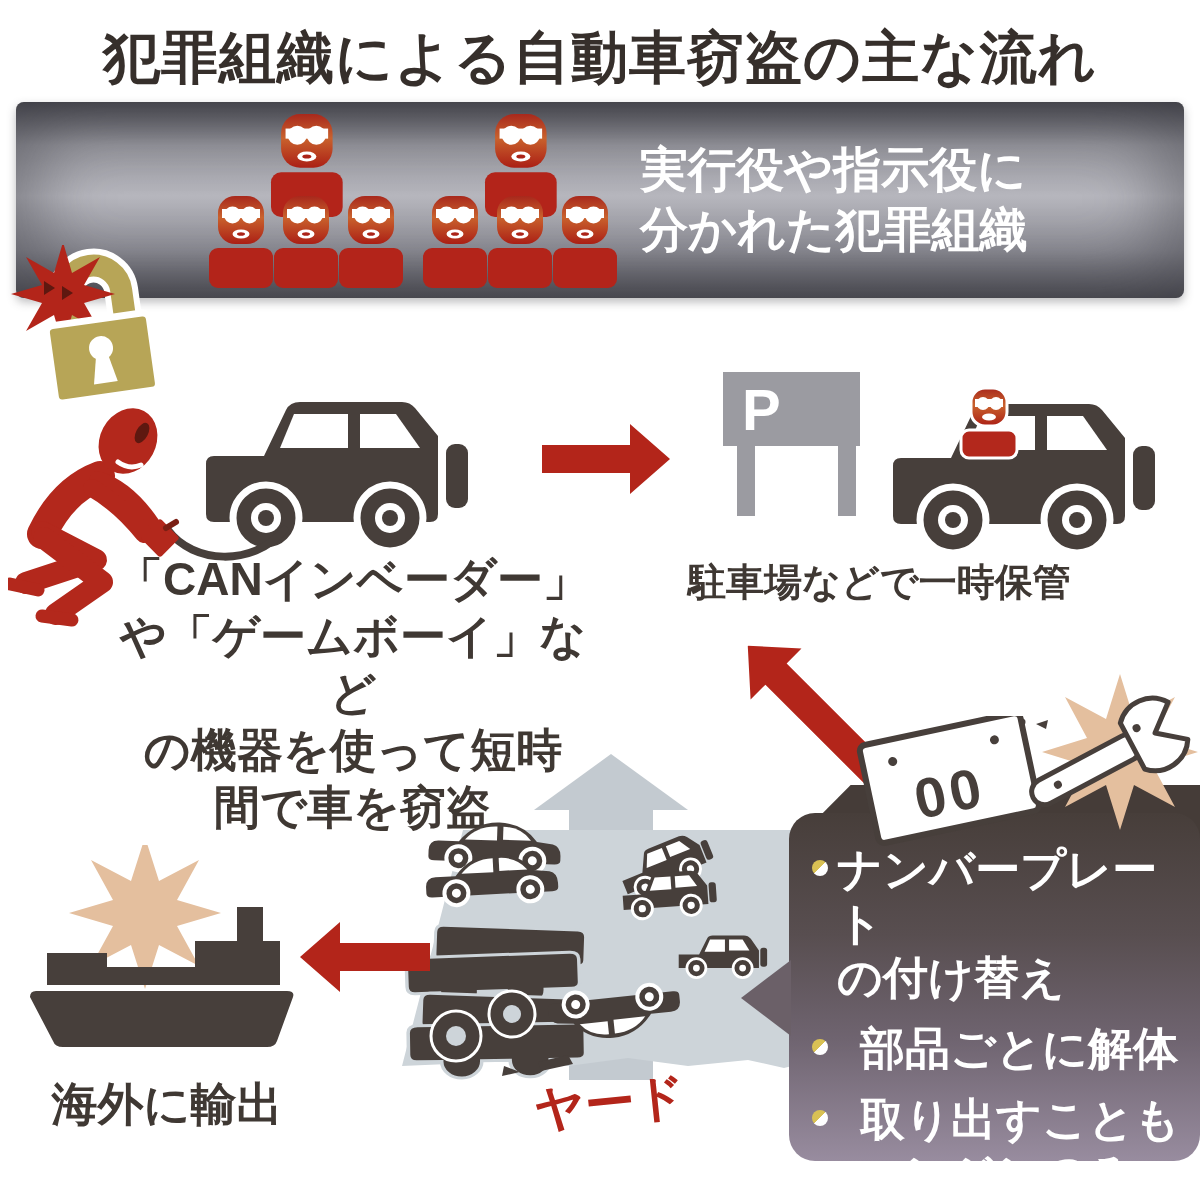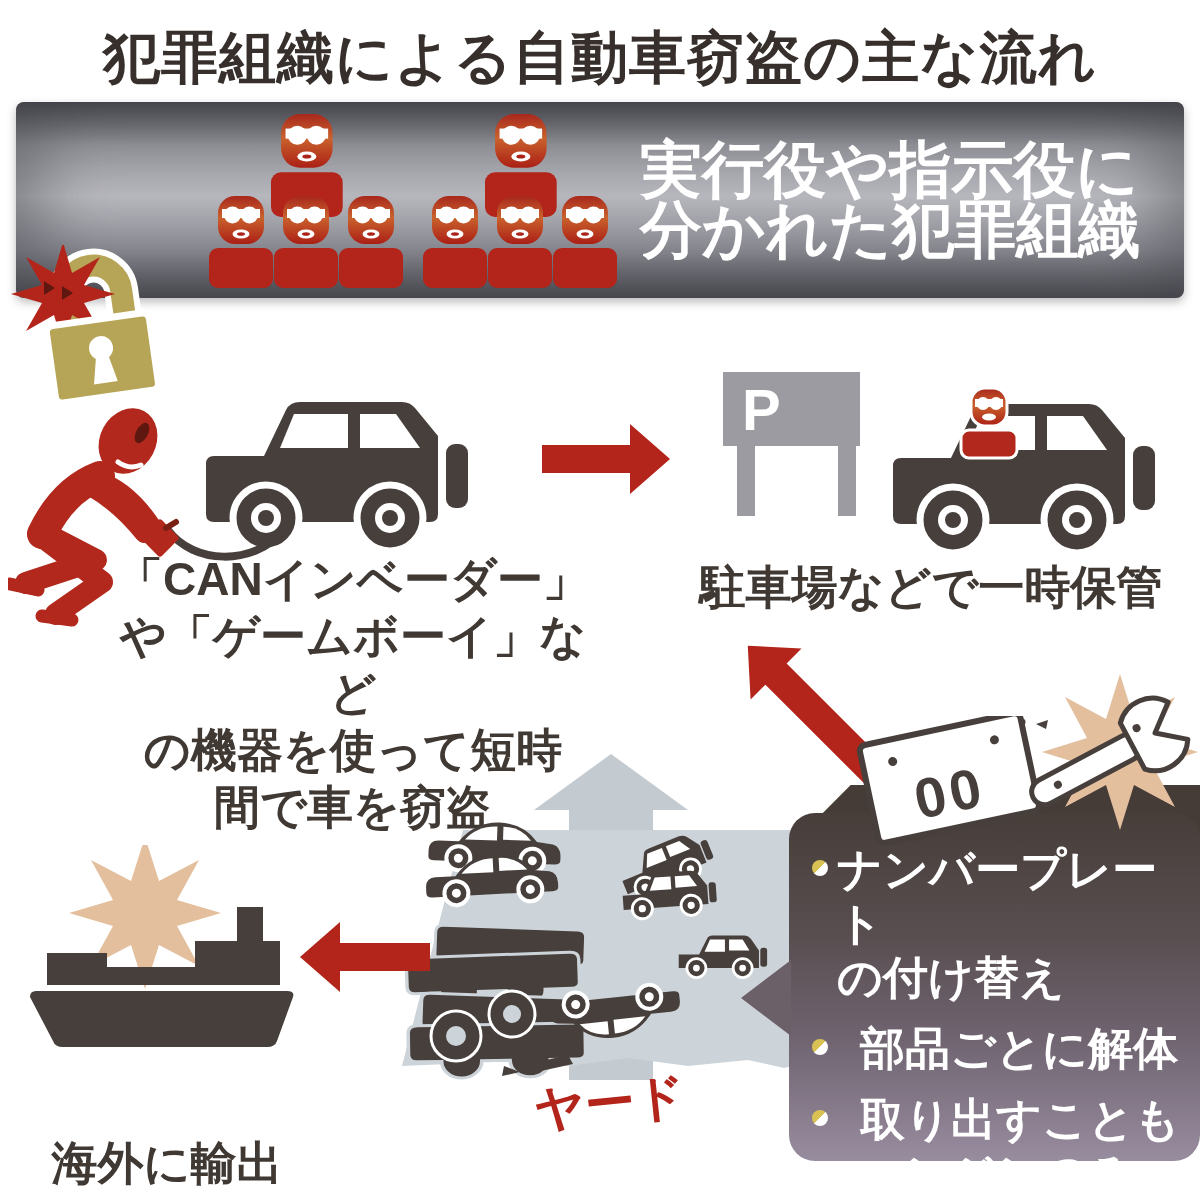--- a/index.html
+++ b/index.html
@@ -5,27 +5,27 @@
   html,body{margin:0;padding:0;background:#ffffff;}
   #stage{position:relative;width:1200px;height:1203px;background:#ffffff;overflow:hidden;
          font-family:Liberation Sans, sans-serif;padding-left:43px;}
   .abs{position:absolute;}
   .jp{font-weight:700;color:#3f3833;}
   #title{left:0;top:20px;width:1200px;text-align:center;font-size:57px;font-weight:800;
          letter-spacing:1px;color:#362f2b;}
   #banner{left:16px;top:102px;width:1168px;height:196px;border-radius:8px;
           background:linear-gradient(180deg,#515158 0%,#9b9ba2 22%,#b8b8bf 48%,#8f8f97 76%,#55555c 100%);
           box-shadow:inset 0 0 70px 24px rgba(42,42,50,.42), 0 4px 10px rgba(60,60,66,.35);}
-  #org-caption{left:640px;top:140px;width:540px;font-size:62px;line-height:60px;font-weight:800;
+  #org-caption{left:640px;top:140px;width:540px;font-size:48px;line-height:60px;font-weight:800;
                color:#ffffff;}
   #theft-text{left:110px;top:551px;width:486px;font-size:46px;line-height:57px;text-align:center;}
-  #storage-label{left:688px;top:557px;width:486px;text-align:center;font-size:46px;}
+  #storage-label{left:688px;top:557px;width:486px;text-align:left;font-size:38px;}
   #yard-label{left:498px;top:1070px;width:224px;text-align:center;font-size:50px;color:#b3251a;
               transform:rotate(-6deg);}
-  #export-label{left:36px;top:1133px;width:262px;text-align:center;font-size:46px;}
+  #export-label{left:36px;top:1074px;width:262px;text-align:center;font-size:46px;}
   #box-band{left:789px;top:785px;width:411px;height:62px;background:#453c38;
             clip-path:polygon(0 100%,15% 0,100% 0,100% 100%);}
   #dismantle-box{left:789px;top:813px;width:411px;height:348px;border-radius:26px;
             background:linear-gradient(180deg,#473e3a 0%,#584e50 35%,#6f6470 65%,#988c9f 100%);}
   #box-pointer{left:741px;top:960px;width:0;height:0;border-top:38px solid transparent;
             border-bottom:38px solid transparent;border-right:50px solid #6b6068;}
   #bullet-list{left:812px;top:843px;width:380px;}
   .bullet-item{display:flex;gap:9px;}
   .bullet-item + .bullet-item{margin-top:17px;gap:32px;}
   .bullet-dot{flex:0 0 auto;width:16px;height:16px;border-radius:50%;margin-top:17px;

